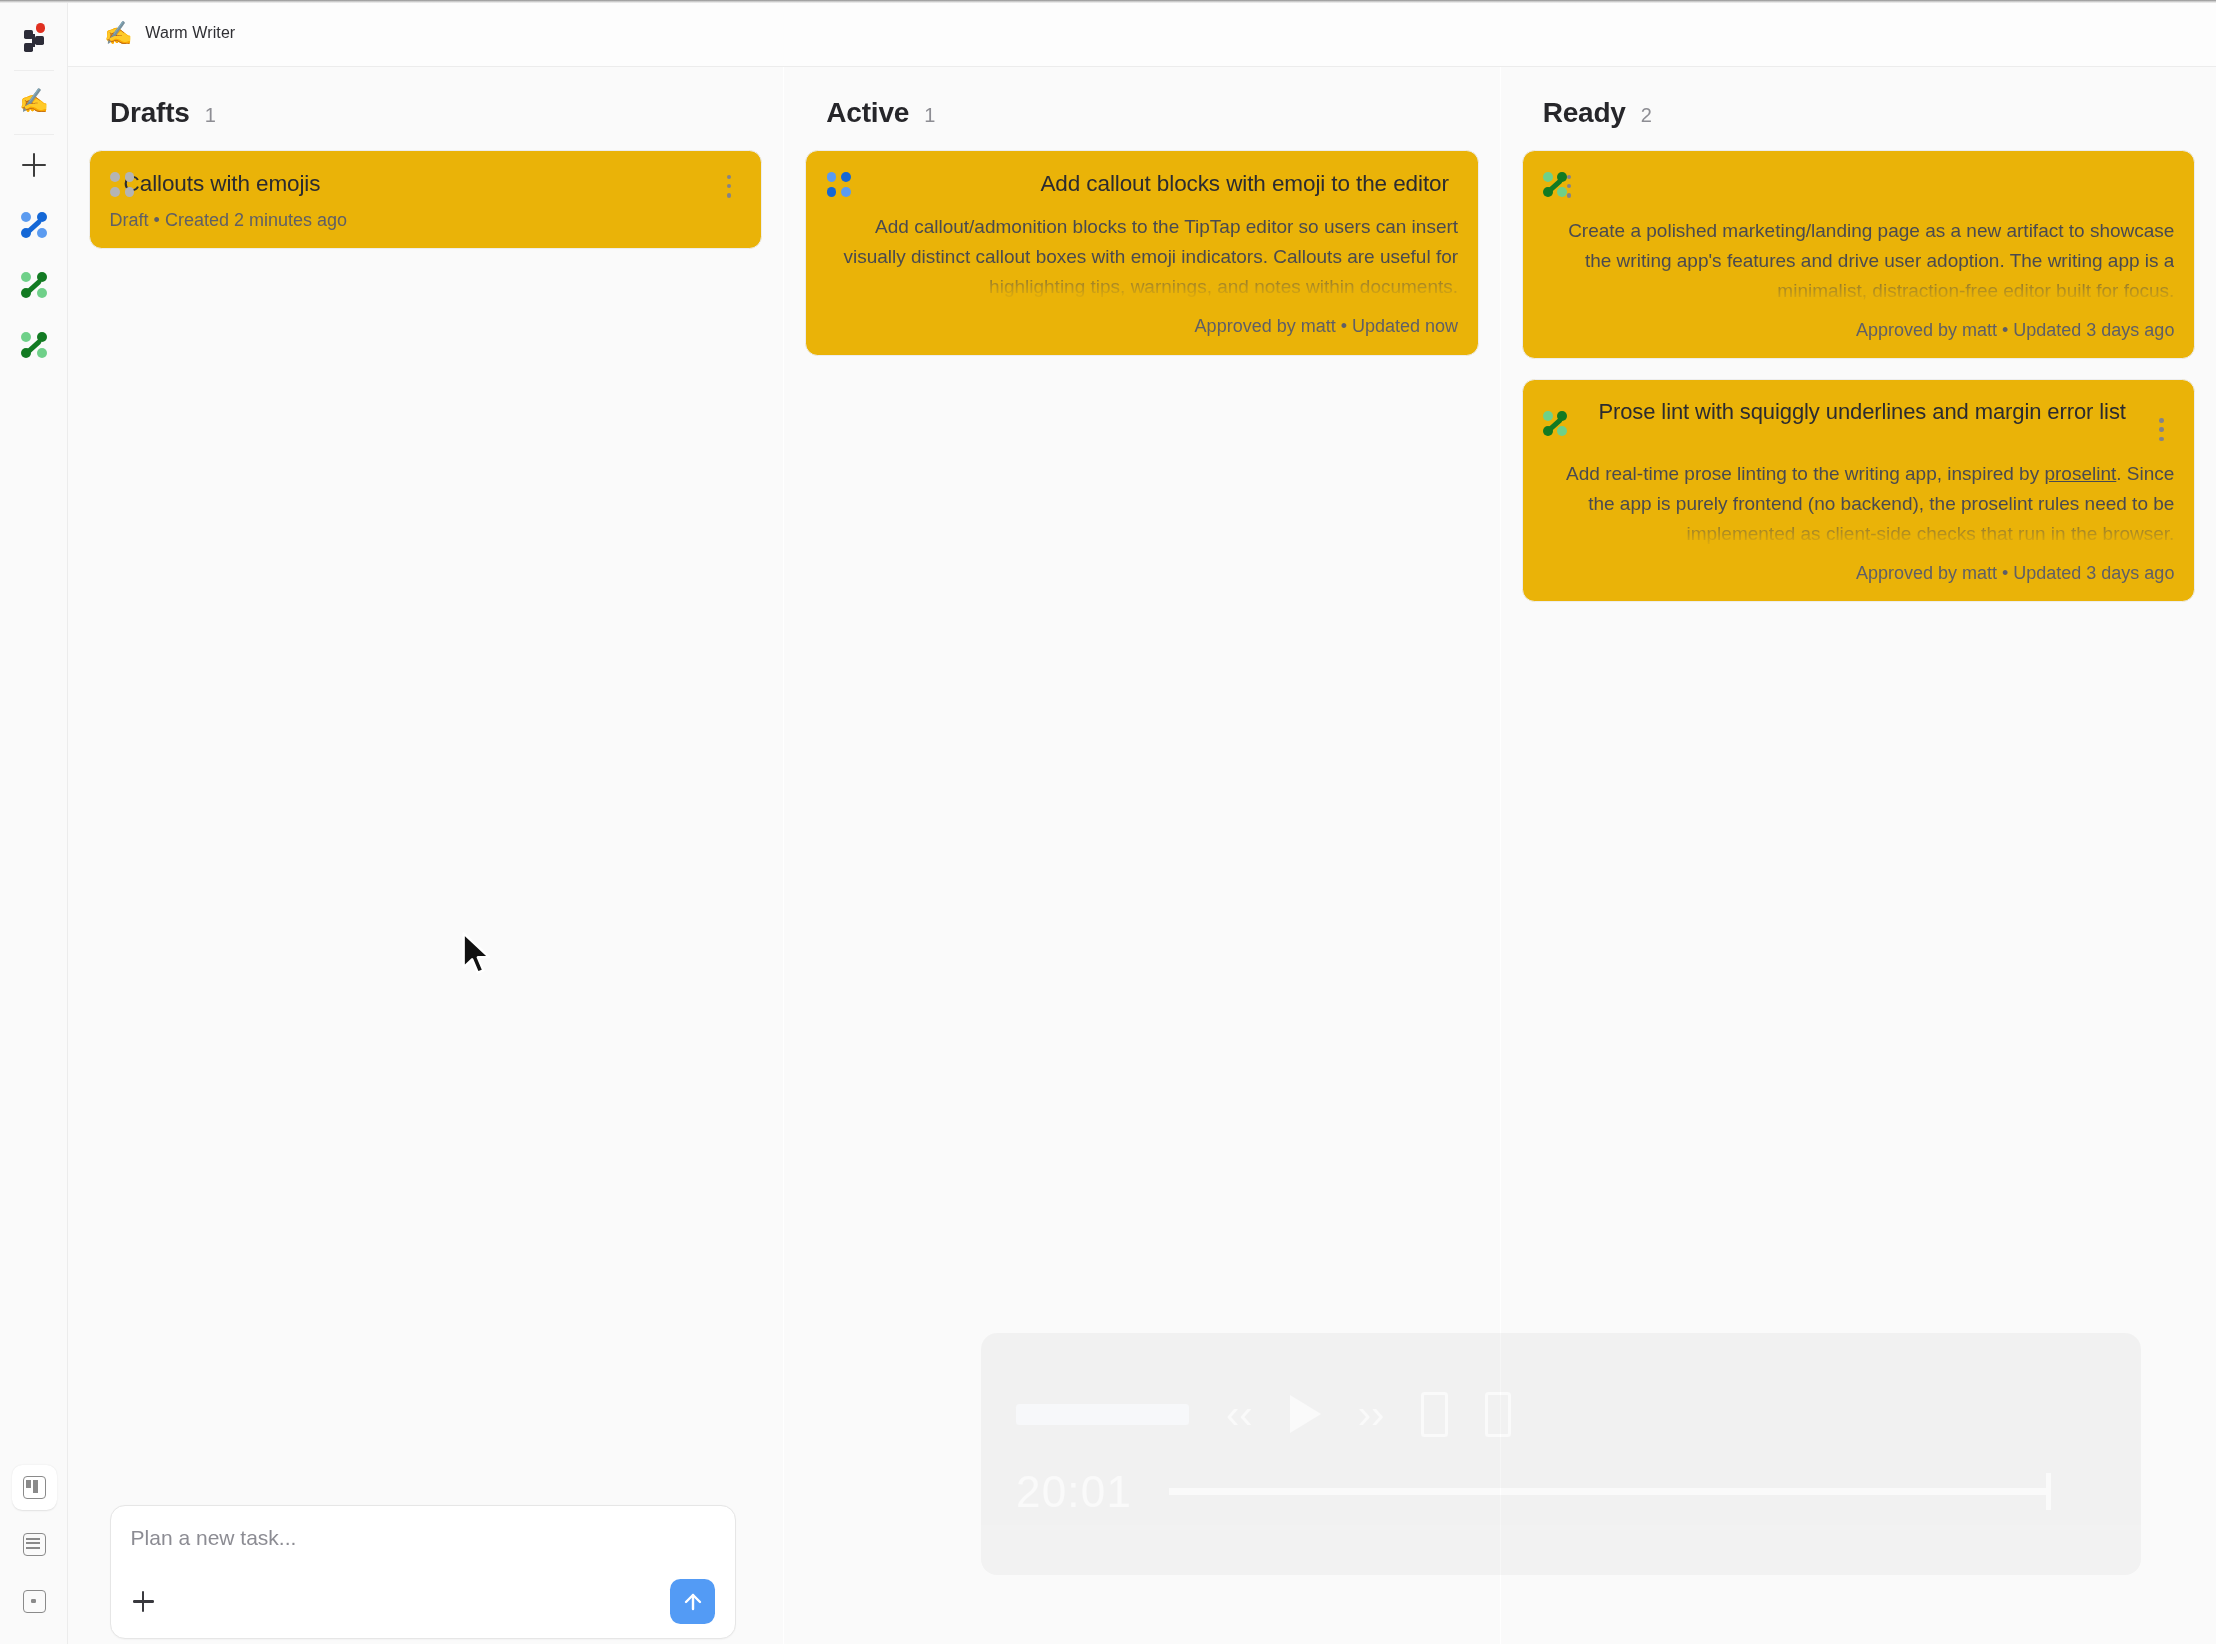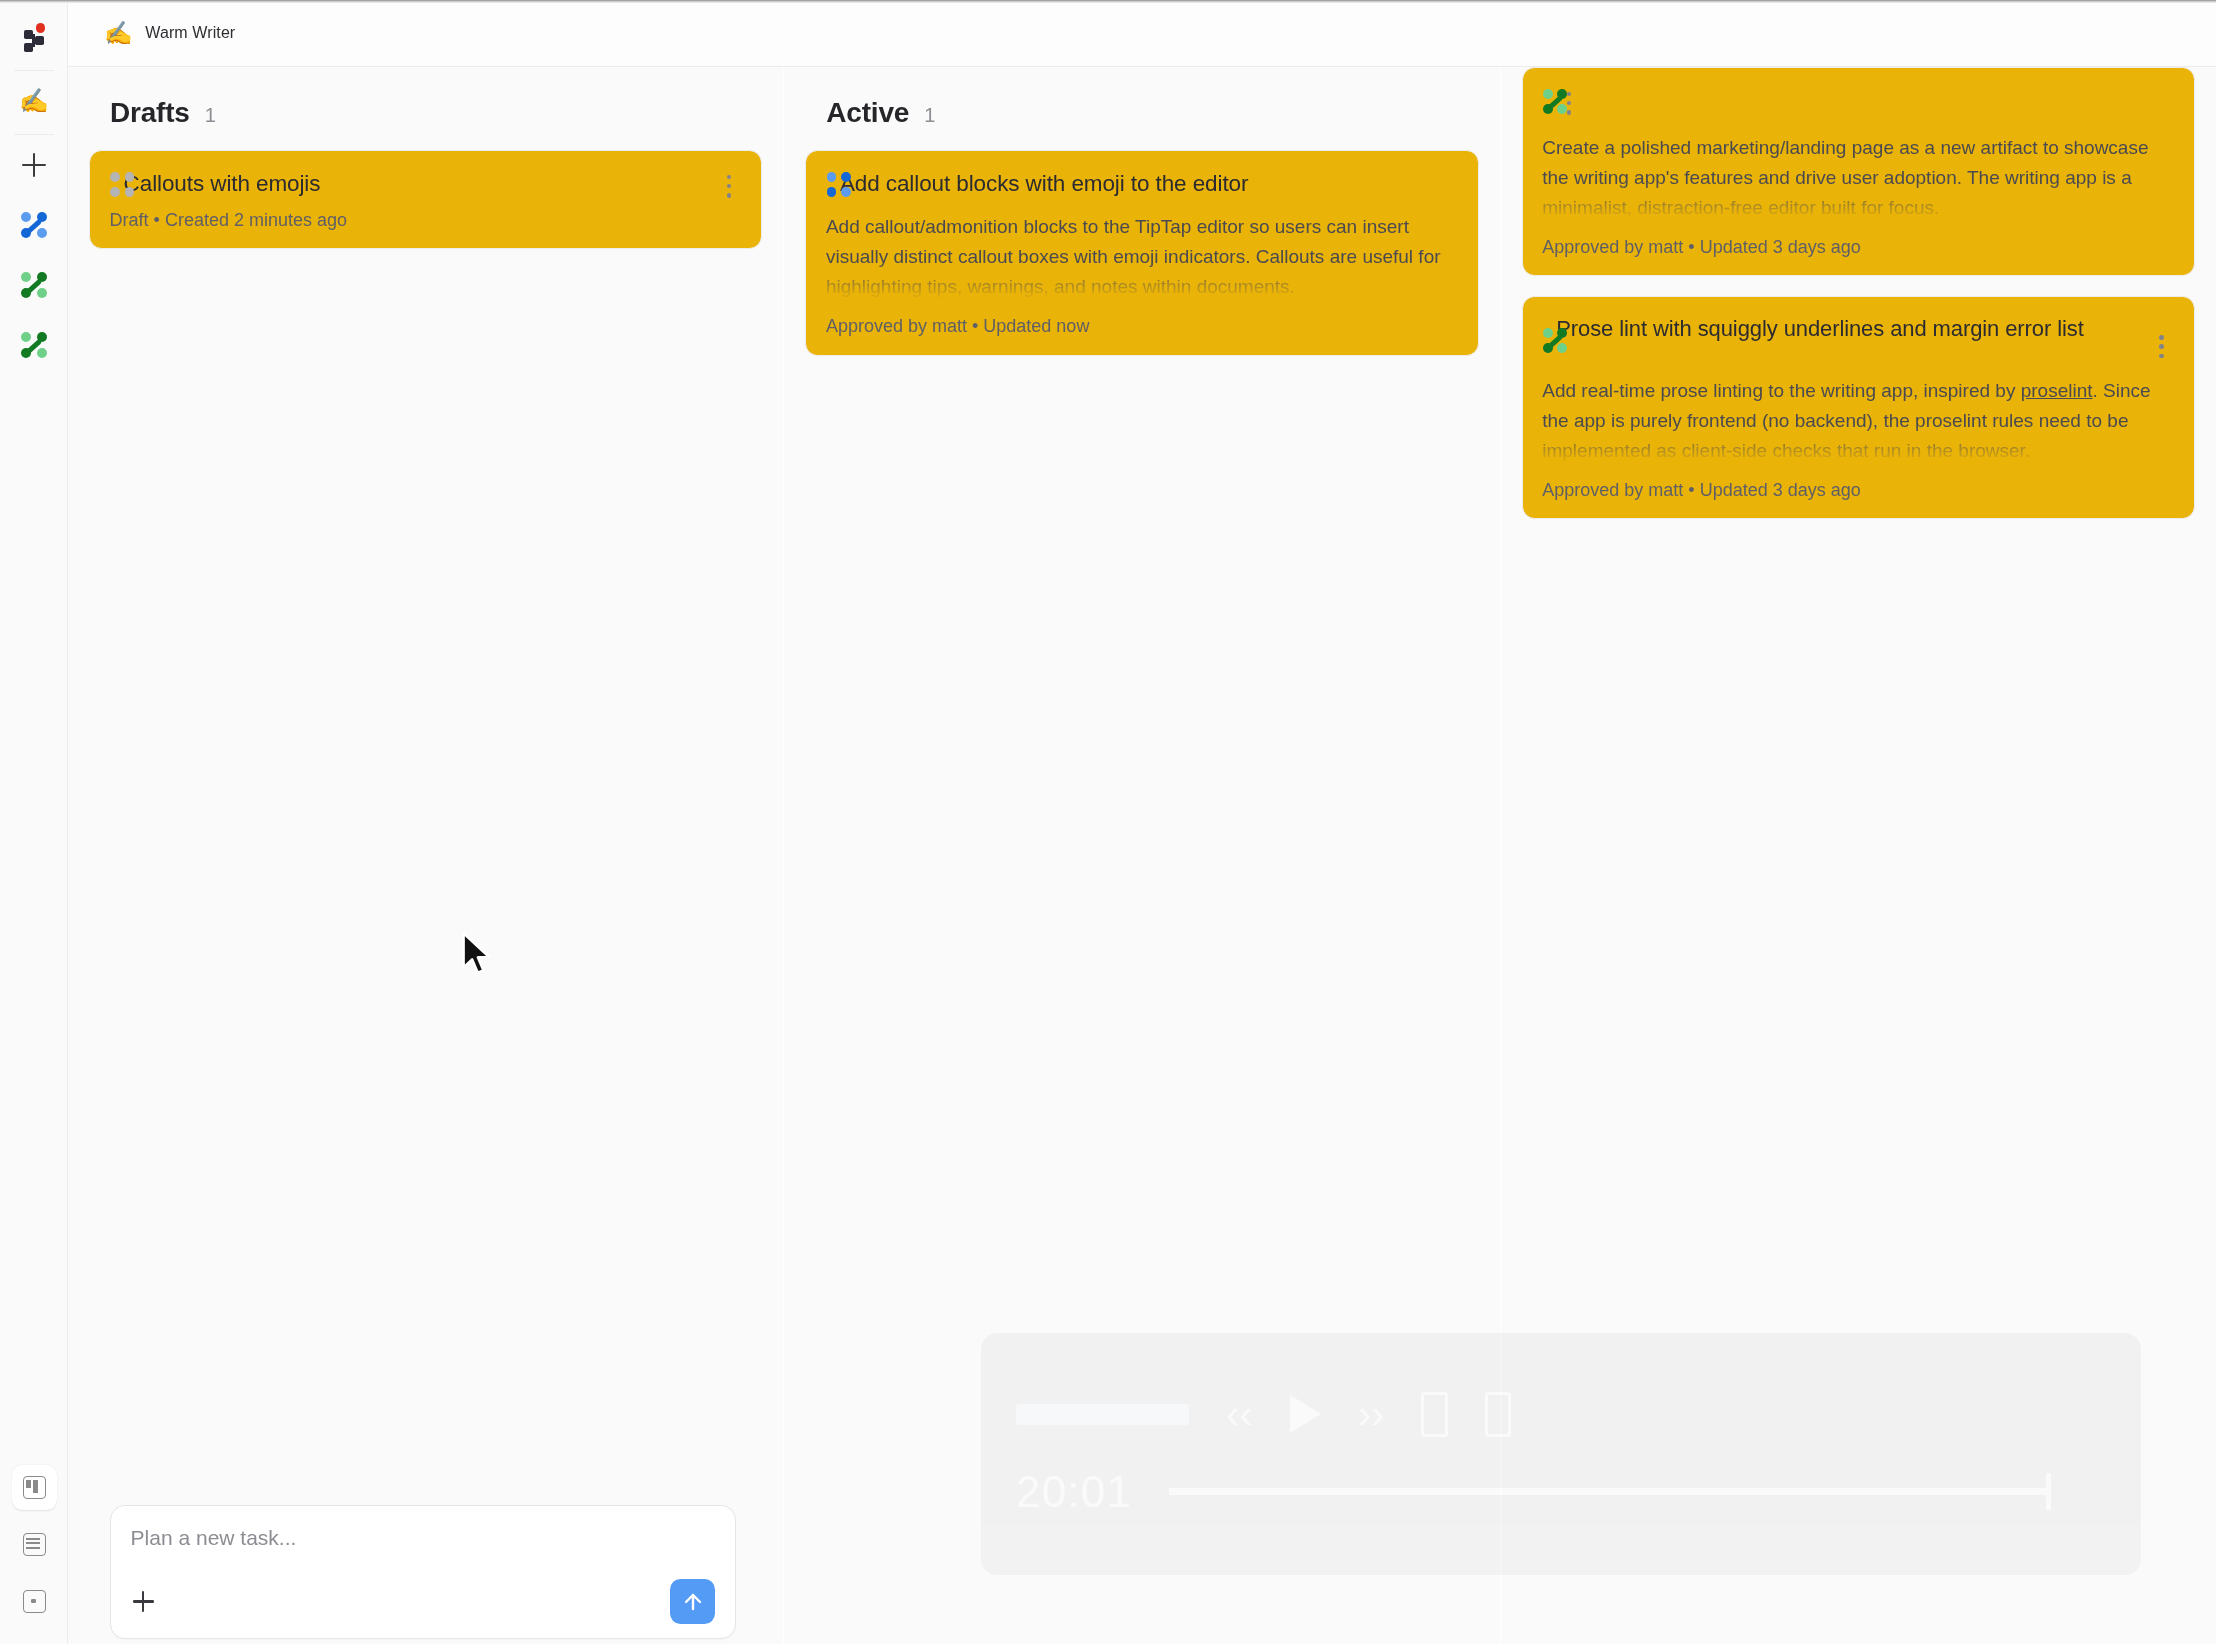--- a/index.html
+++ b/index.html
@@ -147,21 +147,21 @@
     overflow: hidden;
   }
 
   .col {
     position: relative;
     flex: 1 1 0;
     min-width: 0;
     padding: 0 21px;
     background: #fafafa;
   }
-  .col + .col { border-left: 1.7px solid #ffffff; }
+  .col + .col { border-left: 1.7px solid #ffffff; text-align: right; }
 
   .col-head {
     display: flex; align-items: baseline; gap: 15px;
     padding: 30px 0 21px 21px;
   }
   .col-title { font-size: 28px; font-weight: bold; color: #26262a; letter-spacing: -0.2px; }
   .col-count { font-size: 20px; color: #8d8d93; }
 
   .cards { display: flex; flex-direction: column; gap: 19.6px; }
 
@@ -417,20 +417,24 @@
               </span>
               <span class="card-title">Add callout blocks with emoji to the editor</span>
             </div>
             <div class="card-desc">Add callout/admonition blocks to the TipTap editor so users can insert visually distinct callout boxes with emoji indicators. Callouts are useful for highlighting tips, warnings, and notes within documents.</div>
             <div class="card-meta">Approved by matt • Updated now</div>
           </div>
         </div>
       </div>
 
       <div class="col">
+        <div class="col-head">
+          <span class="col-title">Ready</span>
+          <span class="col-count">2</span>
+        </div>
         <div class="cards">
 
           <div class="card">
             <div class="card-top">
               <span class="card-icon">
                 <span class="cluster green">
                   <i class="c tl"></i><i class="c tr"></i><i class="c bl"></i><i class="c br"></i><i class="diag"></i>
                 </span>
               </span>
               <span class="kebab">

